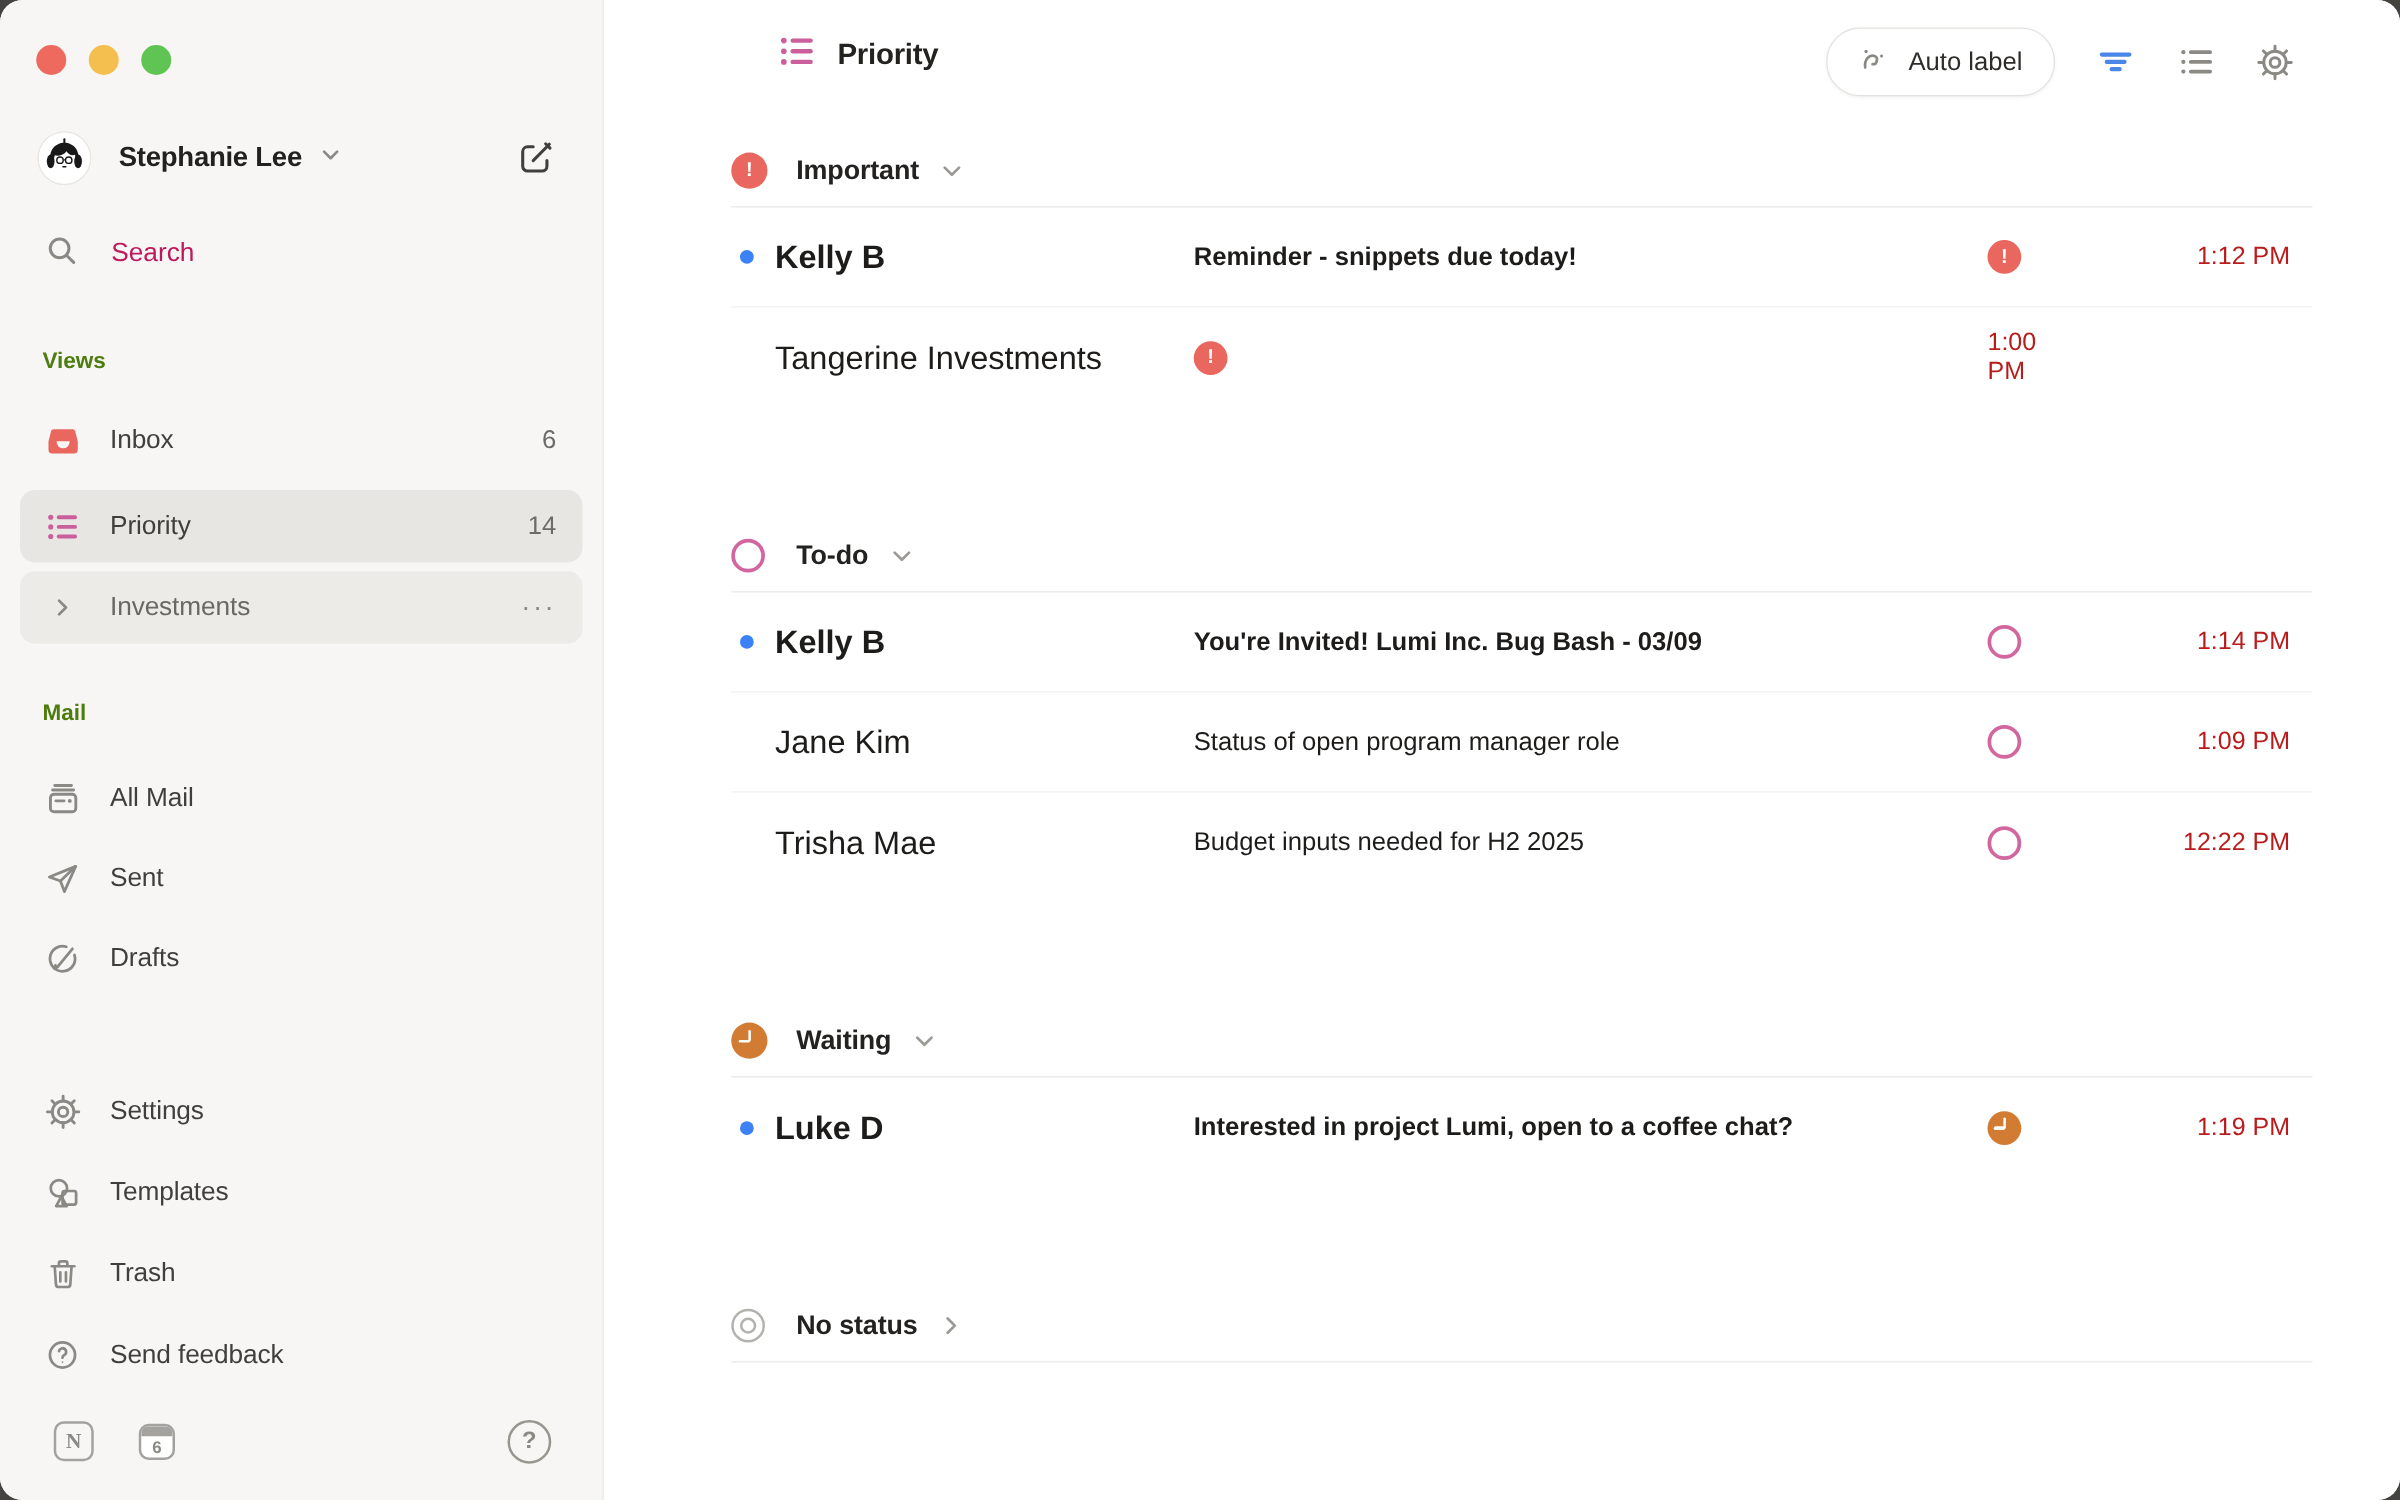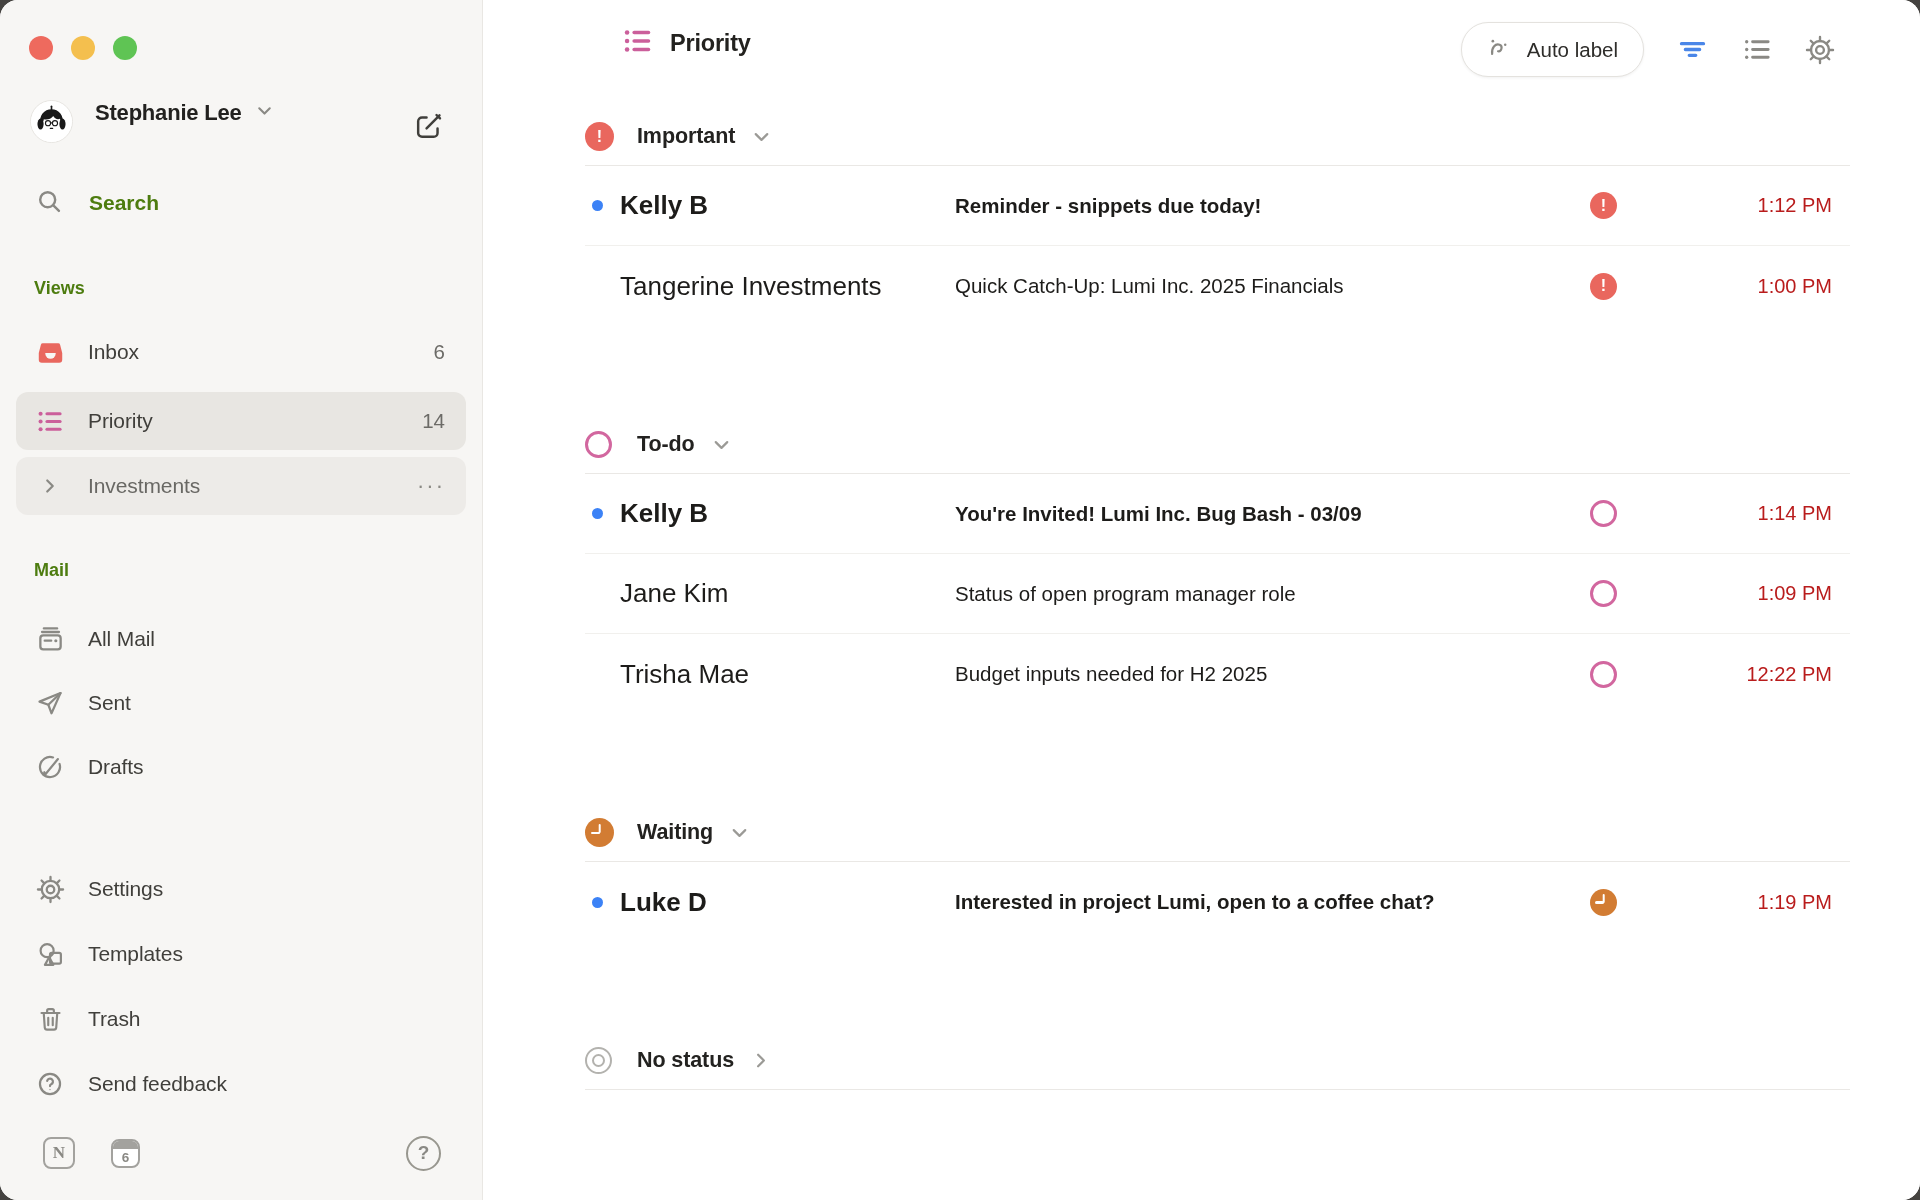--- a/index.html
+++ b/index.html
@@ -11,28 +11,28 @@
   .window{position:absolute;inset:0;border-radius:18px;overflow:hidden;background:#ffffff;}
 
   
   .sidebar{position:absolute;left:0;top:0;bottom:0;width:483px;background:#f7f6f4;border-right:1px solid #e9e7e3;box-sizing:border-box;}
   .traffic{position:absolute;top:36px;left:29px;display:flex;gap:18px;}
   .light{width:24px;height:24px;border-radius:50%;}
   .light.red{background:#ee6a5e;}
   .light.yellow{background:#f4bf4e;}
   .light.green{background:#5fc454;}
 
-  .user-row{position:absolute;top:100px;left:30px;height:52px;display:flex;cursor:default;}
+  .user-row{position:absolute;top:100px;left:30px;height:52px;display:flex;align-items:center;cursor:default;}
   .avatar{width:43px;height:43px;border-radius:50%;background:#fff;border:1px solid #e7e5e1;box-sizing:border-box;overflow:hidden;}
   .user-name{margin-left:22px;font-size:22px;font-weight:700;color:#22211f;letter-spacing:-0.2px;}
   .user-chevron{margin-left:12px;}
   .compose-btn{position:absolute;top:109px;right:37px;width:34px;height:34px;display:flex;align-items:center;justify-content:center;}
 
   .search-row{position:absolute;top:181px;left:35px;height:44px;display:flex;align-items:center;}
-  .search-label{margin-left:25px;font-size:21px;color:#4d7c0f;font-weight:bold;}
+  .search-label{margin-left:25px;font-size:21px;color:#be185d;}
 
   .side-section-label{position:absolute;left:34px;font-size:18px;font-weight:600;color:#4d7c0f;}
   .lbl-views{top:278px;}
   .lbl-mail{top:560px;}
 
   .side-item{position:absolute;left:16px;right:16px;height:58px;border-radius:12px;display:flex;align-items:center;padding:0 21px 0 19px;box-sizing:border-box;}
   .side-item .ico{width:30px;height:30px;flex:0 0 30px;display:flex;align-items:center;justify-content:center;}
   .side-item .lab{margin-left:23px;font-size:21px;color:#403f3b;letter-spacing:-0.1px;}
   .side-item .count{margin-left:auto;font-size:20.5px;color:#6c6b67;}
   .side-item.selected{background:#e8e6e2;}
@@ -345,21 +345,20 @@
         <div class="mail-row unread">
           <span class="unread-dot"></span>
           <span class="sender">Kelly B</span>
           <span class="subject">Reminder - snippets due today!</span>
           <span class="badge important">!</span>
           <span class="time">1:12 PM</span>
         </div>
         <div class="mail-row">
           <span></span>
           <span class="sender">Tangerine Investments</span>
-          <span class="subject">Quick Catch-Up: Lumi Inc. 2025 Financials</span>
           <span class="badge important">!</span>
           <span class="time">1:00 PM</span>
         </div>
       </div>
 
       <div class="group">
         <div class="group-header">
           <span class="gico">
               <span class="ring"></span>
             </span>

